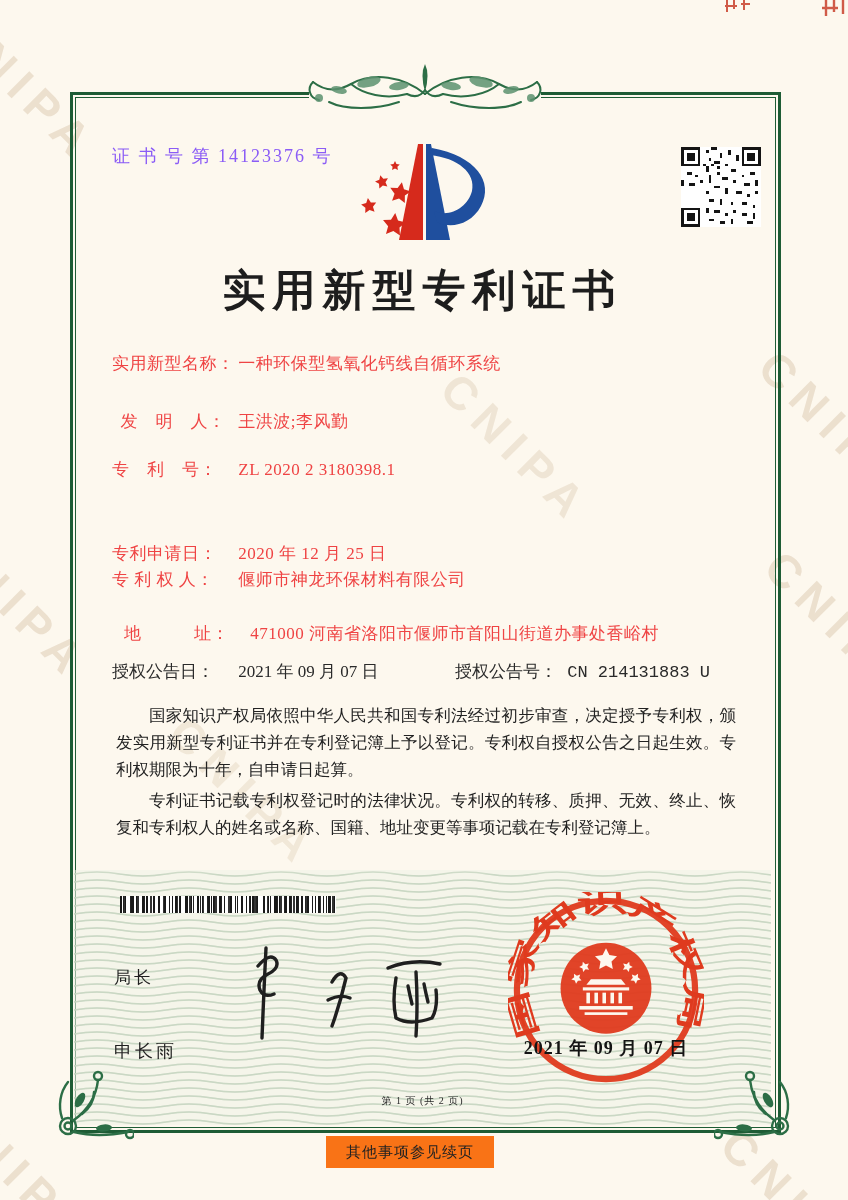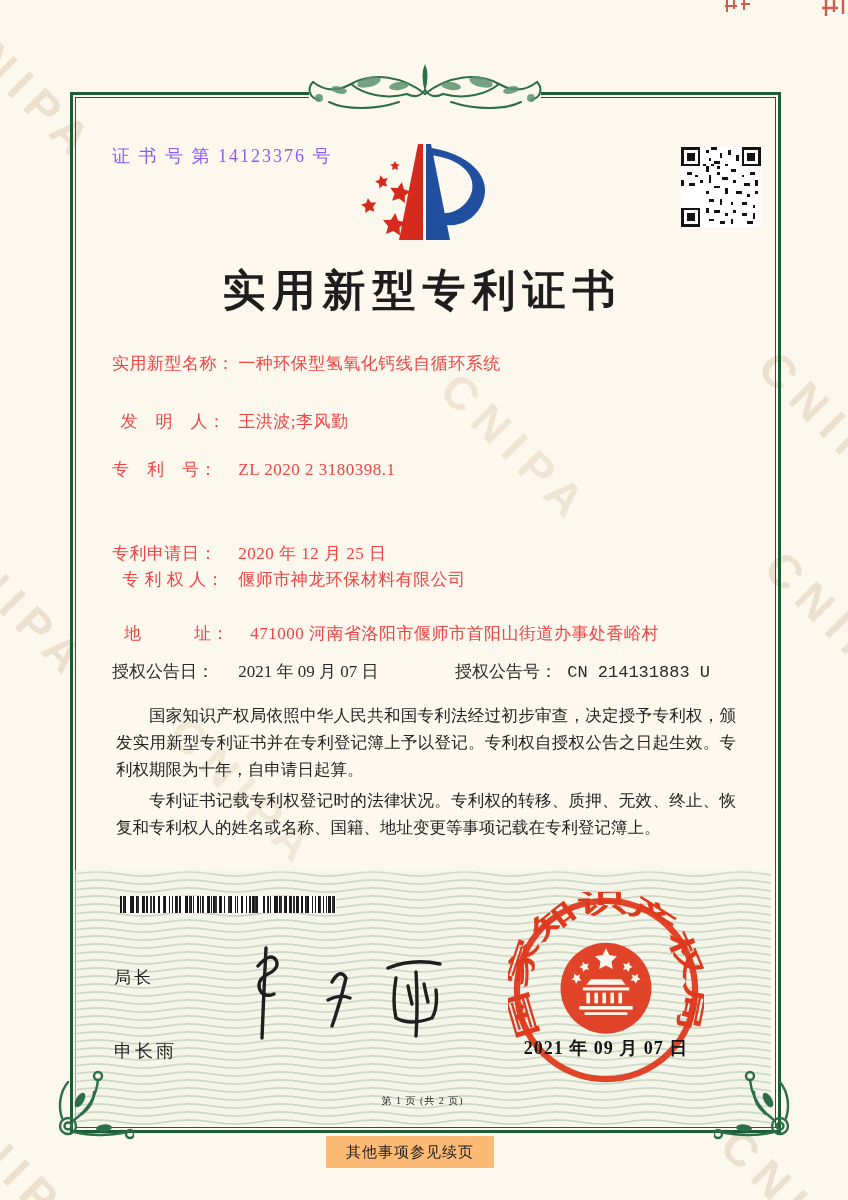--- a/index.html
+++ b/index.html
@@ -35,21 +35,21 @@
 
   .logo{position:absolute;left:338px;top:136px;width:172px;height:118px;}
   .qr{position:absolute;left:681px;top:147px;width:80px;height:80px;background:#fff;}
 
   .title{position:absolute;left:70px;top:262px;width:705px;text-align:center;
          font-size:43px;font-weight:bold;letter-spacing:7px;color:#1d1d1d;}
 
   .field{position:absolute;left:112px;font-size:17px;color:#ef4444;white-space:nowrap;}
   .field .lab{display:inline-block;width:122px;letter-spacing:.5px;}
   .field .val{letter-spacing:.5px;}
-  .f0{top:352px;} .f1{top:410px;text-align:center;} .f2{top:458px;} .f3{top:498px;margin-top:44px;} .f4{top:568px;text-align:center;} .f5{top:622px;margin-left:12px;}
+  .f0{top:352px;} .f1{top:410px;text-align:center;} .f2{top:458px;} .f3{top:498px;margin-top:44px;} .f4{top:568px;} .f5{top:622px;margin-left:12px;}
   .grant-row{position:absolute;left:112px;top:660px;font-size:17px;color:#2a2a2a;white-space:nowrap;}
   .grant-no{position:absolute;left:343px;font-family:Liberation Mono, monospace;}
 
   .paras{position:absolute;left:112px;top:698px;width:628px;font-size:16.5px;
          line-height:27px;color:#222;text-align:justify;}
   .paras p{margin:4px;text-indent:2em;}
 
   
   .waves{position:absolute;left:74px;top:870px;width:697px;height:255px;}
 
@@ -64,21 +64,21 @@
   .signature{position:absolute;left:228px;top:938px;width:240px;height:110px;}
 
   .seal{position:absolute;left:508px;top:892px;width:196px;height:196px;}
   .seal-date{position:absolute;left:500px;top:1036px;width:212px;text-align:center;
              font-size:18px;font-weight:bold;letter-spacing:1px;color:#141414;}
 
   .page-indicator{position:absolute;left:70px;top:1094px;width:705px;text-align:center;
                   font-size:10px;color:#2b2b2b;letter-spacing:1px;}
 
   .cont-note{position:absolute;left:326px;top:1136px;width:168px;height:32px;line-height:32px;
-             background:#fdba74;text-align:center;font-size:15px;color:#222;letter-spacing:1px;}
+             background:#f97316;text-align:center;font-size:15px;color:#222;letter-spacing:1px;}
 
   .edge-mark{position:absolute;opacity:.85;}
 </style>
 </head>
 <body>
 
 <div class="page">
 
   <svg width="0" height="0" style="position:absolute">
     <defs>

